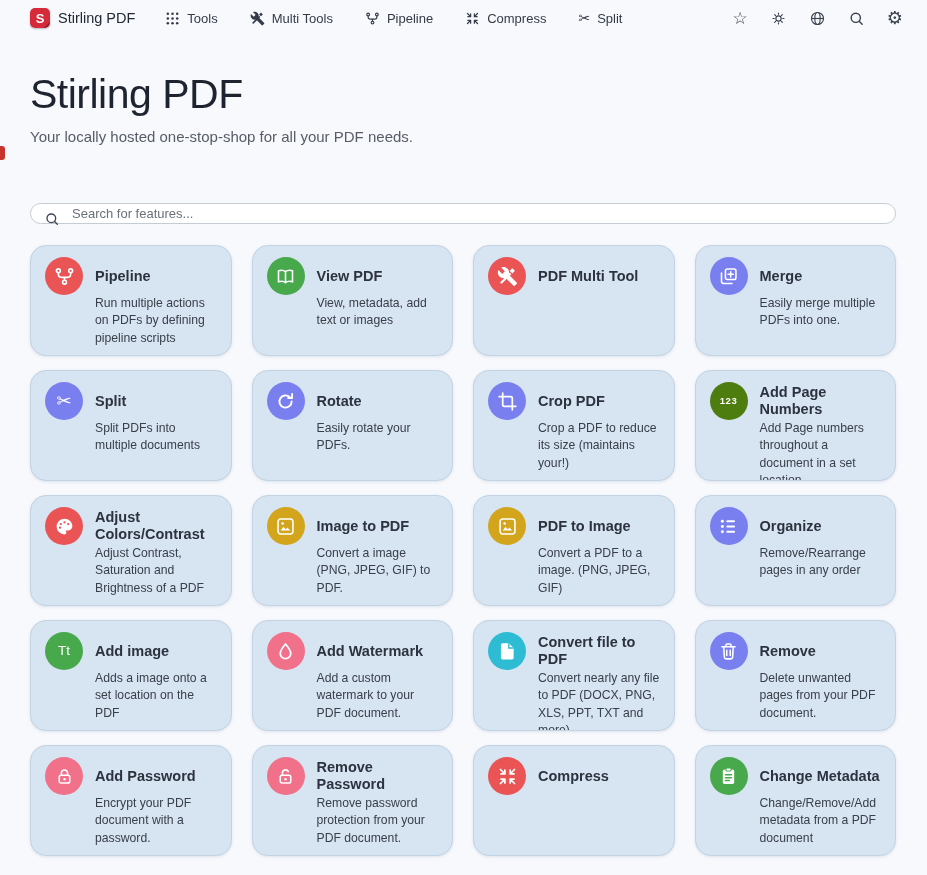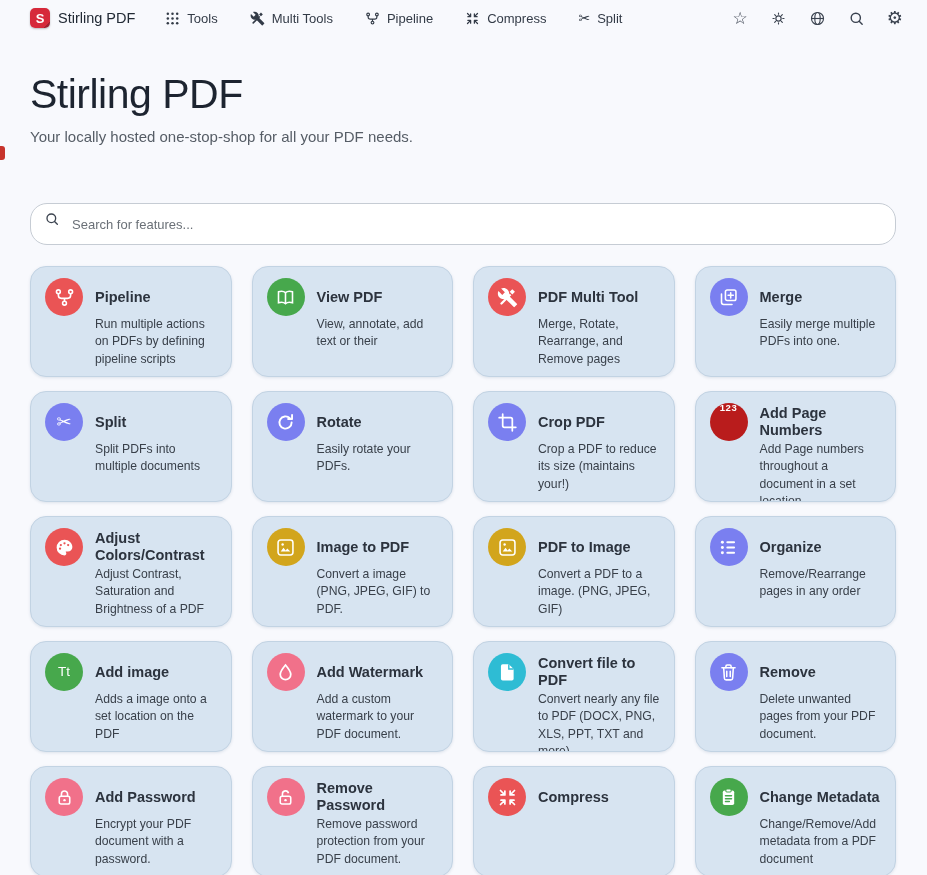--- a/index.html
+++ b/index.html
@@ -30,21 +30,21 @@
   .tx { line-height:1; display:inline-block; }
   .nav-item .sc { font-size:14px; }
   .badge .sc { font-size:18px; }
   
   main { padding:0 31px 0 30px; }
   h1 { margin:37px 0 0; font-size:41px; font-weight:400; letter-spacing:-.5px; color:#1d2430; line-height:1.15; }
   .subtitle { margin:8px 0 0; font-size:15px; color:#565d66; line-height:1.4; }
   
   .search-wrap { position:relative; margin-top:56px; }
   .search-wrap input {
-    width:100%; height:42px; border-radius:17px; border:1px solid #c6ccd4;
+    width:100%; height:21px; border-radius:17px; border:1px solid #c6ccd4;
     background:#fff; padding:0 16px 0 41px; font-size:13px; color:#333;
     font-family:"Liberation Sans", sans-serif; outline:none;
   }
   .search-wrap input::placeholder { color:#6a7077; }
   .search-icon { position:absolute; left:14px; top:8px; color:#3c4450; }
   .search-icon svg { width:16px; height:16px; display:block; }
   
   .grid {
     margin-top:21px;
     display:grid; grid-template-columns:repeat(4,1fr);
@@ -221,36 +221,35 @@
           <span class="badge" style="display: inline-flex; align-items: center; background: rgb(71, 168, 76); --cc: #47a84c;">
             <svg viewBox="0 0 24 24">
               <g fill="none" stroke="currentColor" stroke-width="1.8">
                 <path d="M12 6.5C10 4.8 7 4.6 4 5.5V18c3-.9 6-.7 8 1 2-1.7 5-1.9 8-1V5.5c-3-.9-6-.7-8 1z"></path>
                 <path d="M12 6.5V19"></path>
               </g>
             </svg>
           </span>
           <span class="card-title">View PDF</span>
         </div>
-        <div class="card-desc">View, annotate, add text or their</div>
+        <div class="card-desc">View, metadata, add text or images</div>
       </div>
       <div class="card">
         <div class="card-head">
           <span class="badge" style="display: inline-flex; align-items: center; background: rgb(234, 84, 85); --cc: #ea5455;">
             <svg viewBox="0 0 24 24">
               <g fill="currentColor">
                 <path d="M22.7 19l-9.1-9.1c.9-2.3.4-5-1.5-6.9-2-2-5-2.4-7.4-1.3L9 6 6 9 1.6 4.7C.4 7.1.9 10.1 2.9 12.1c1.9 1.9 4.6 2.4 6.9 1.5l9.1 9.1c.4.4 1 .4 1.4 0l2.3-2.3c.5-.4.5-1.1.1-1.4z"></path>
                 <path d="M14.5 5.5L17.5 2.5L20.5 5.5L17.5 8.5Z"></path>
                 <path d="M14.6 7.6l1.8 1.8L6 19.8a1.27 1.27 0 0 1-1.8-1.8z"></path>
               </g>
             </svg>
           </span>
           <span class="card-title">PDF Multi Tool</span>
         </div>
-        <div class="card-desc">Merge, Rotate, Rearrange, and Remove pages</div>
       </div>
       <div class="card">
         <div class="card-head">
           <span class="badge" style="display: inline-flex; align-items: center; background: rgb(122, 127, 240); --cc: #7a7ff0;">
             <svg viewBox="0 0 24 24">
               <g fill="none" stroke="currentColor" stroke-width="1.8" stroke-linecap="round">
                 <rect x="8.5" y="3.5" width="12" height="12" rx="2"></rect>
                 <path d="M14.5 6.5v6M11.5 9.5h6"></path>
                 <path d="M4 8v9.5A2.5 2.5 0 0 0 6.5 20H16"></path>
               </g>
@@ -292,21 +291,21 @@
                 <path d="M2.5 6.5h13a2 2 0 0 1 2 2v13"></path>
               </g>
             </svg>
           </span>
           <span class="card-title">Crop PDF</span>
         </div>
         <div class="card-desc">Crop a PDF to reduce its size (maintains your!)</div>
       </div>
       <div class="card">
         <div class="card-head">
-          <span class="badge" style="display: inline-flex; align-items: flex-start; background: #b91c1c; --cc: #47a84c;">
+          <span class="badge" style="display: inline-flex; align-items: center; background: #4d7c0f; --cc: #47a84c;">
             <span class="tx" style="font-size:9.5px;font-weight:bold;letter-spacing:.5px">123</span>
           </span>
           <span class="card-title">Add Page Numbers</span>
         </div>
         <div class="card-desc">Add Page numbers throughout a document in a set location</div>
       </div>
       <div class="card">
         <div class="card-head">
           <span class="badge" style="display: inline-flex; align-items: center; background: rgb(234, 84, 85); --cc: #ea5455;">
             <svg viewBox="0 0 24 24">

